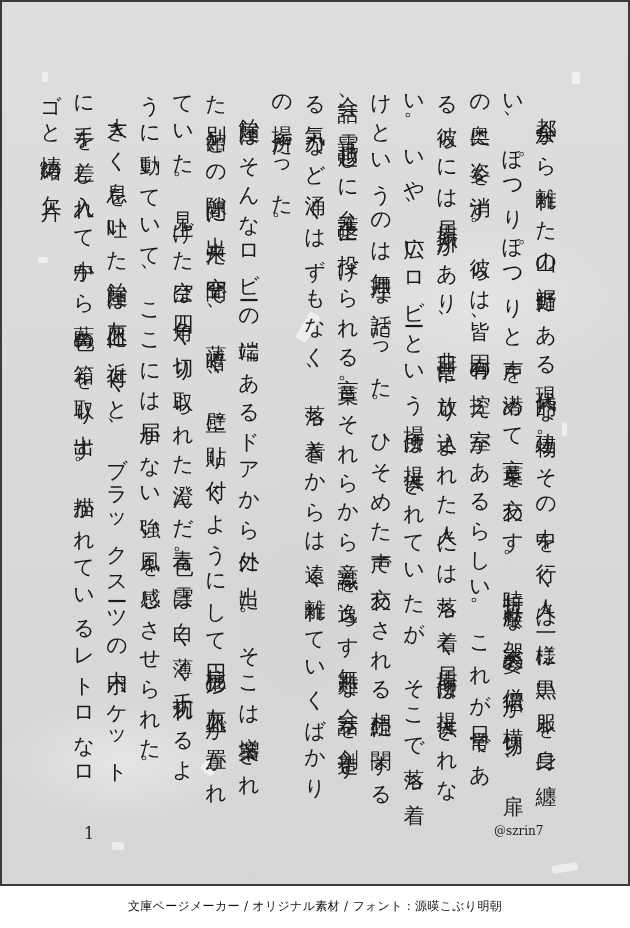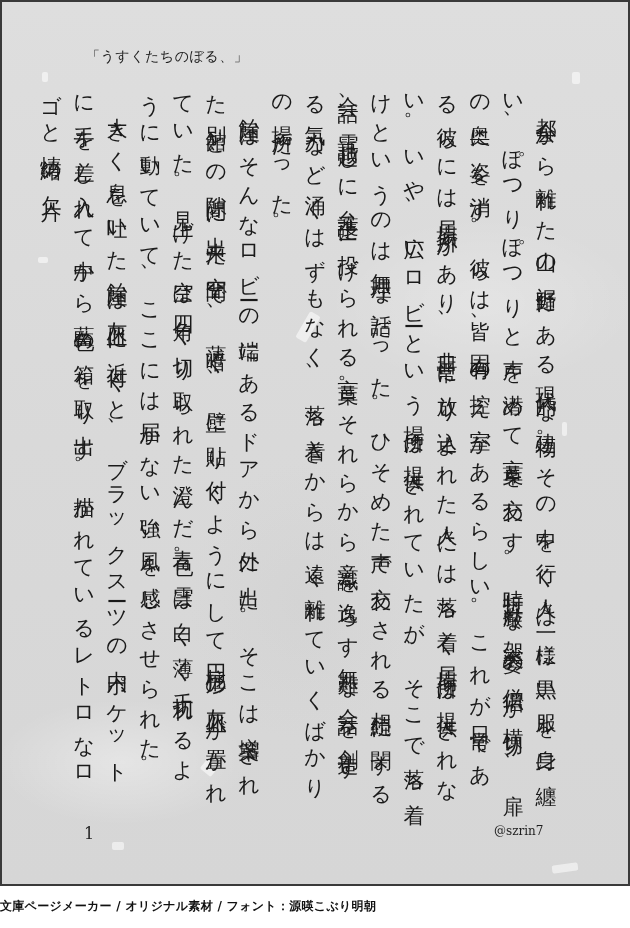--- a/index.html
+++ b/index.html
@@ -70,41 +70,41 @@
     left: 492px;
     top: 822px;
     font-size: 12px;
     color: #1e1e1e;
   }
   .credit {
     position: absolute;
     left: 0;
     width: 630px;
     top: 898px;
+    text-align: center;
     font-size: 12px;
     color: #111;
-    font-weight: bold;
+    font-weight: normal;
     letter-spacing: 0.3px;
     font-family: "DejaVu Sans", "Liberation Sans", sans-serif;
   }
 </style>
 </head>
 <body>
 
 <div class="page">
   <div class="fleck" style="left:40px;top:70px;width:6px;height:10px;"></div>
   <div class="fleck" style="left:570px;top:70px;width:8px;height:12px;"></div>
   <div class="fleck" style="left:36px;top:255px;width:10px;height:6px;"></div>
   <div class="fleck" style="left:300px;top:310px;width:12px;height:30px;transform:rotate(30deg);"></div>
   <div class="fleck" style="left:560px;top:420px;width:5px;height:14px;"></div>
   <div class="fleck" style="left:110px;top:840px;width:12px;height:8px;"></div>
   <div class="fleck" style="left:550px;top:862px;width:26px;height:8px;transform:rotate(-8deg);"></div>
   <div class="fleck" style="left:200px;top:760px;width:14px;height:12px;transform:rotate(40deg);"></div>
 
-  <div class="title">「うすくたちのぼる、」</div>
 
   <div class="body-text">
     <p>都会から離れた山の裾野にある現代的な建物。その中を行く人々は一様に黒い服を身に纏い、ぽつりぽつりと声を潜めて言葉を交わす。時折荘厳な袈裟姿の僧侶が横切り、扉の奥に姿を消す。彼らは皆、固有の控え室があるらしい。これが日常である彼らには居場所があり、非日常に放り込まれた人々には落ち着く居場所は提供されない。いや、広いロビーという場所は提供されていたが、そこで落ち着けというのは無理な話だった。ひそめた声で交わされる相続に関する会話、電話越しに弁護士に投げられる言葉。それらから意識を逸らす無難な会話を創造する気力など涌くはずもなく、落ち着きからは遠く離れていくばかりの場所だった。</p>
     <p>飴屋はそんなロビーの端にあるドアから外に出た。そこは増築された別館との隙間に出来た空間で、薄暗く、壁に貼り付くようにして円柱形の灰皿が置かれていた。見上げた空は四角く切り取られた澄んだ青色。雲は白く薄く千切れるように動いていて、ここには届かない強い風を感じさせられた。</p>
     <p>大きく息を吐いた飴屋は灰皿に近付くと、ブラックスーツの内ポケットに手を差し入れて中から藍色の箱を取り出す。描かれているレトロなロゴと情緒の欠片</p>
   </div>
 
   <div class="page-number">1</div>
   <div class="author-handle">@szrin7</div>
 </div>

